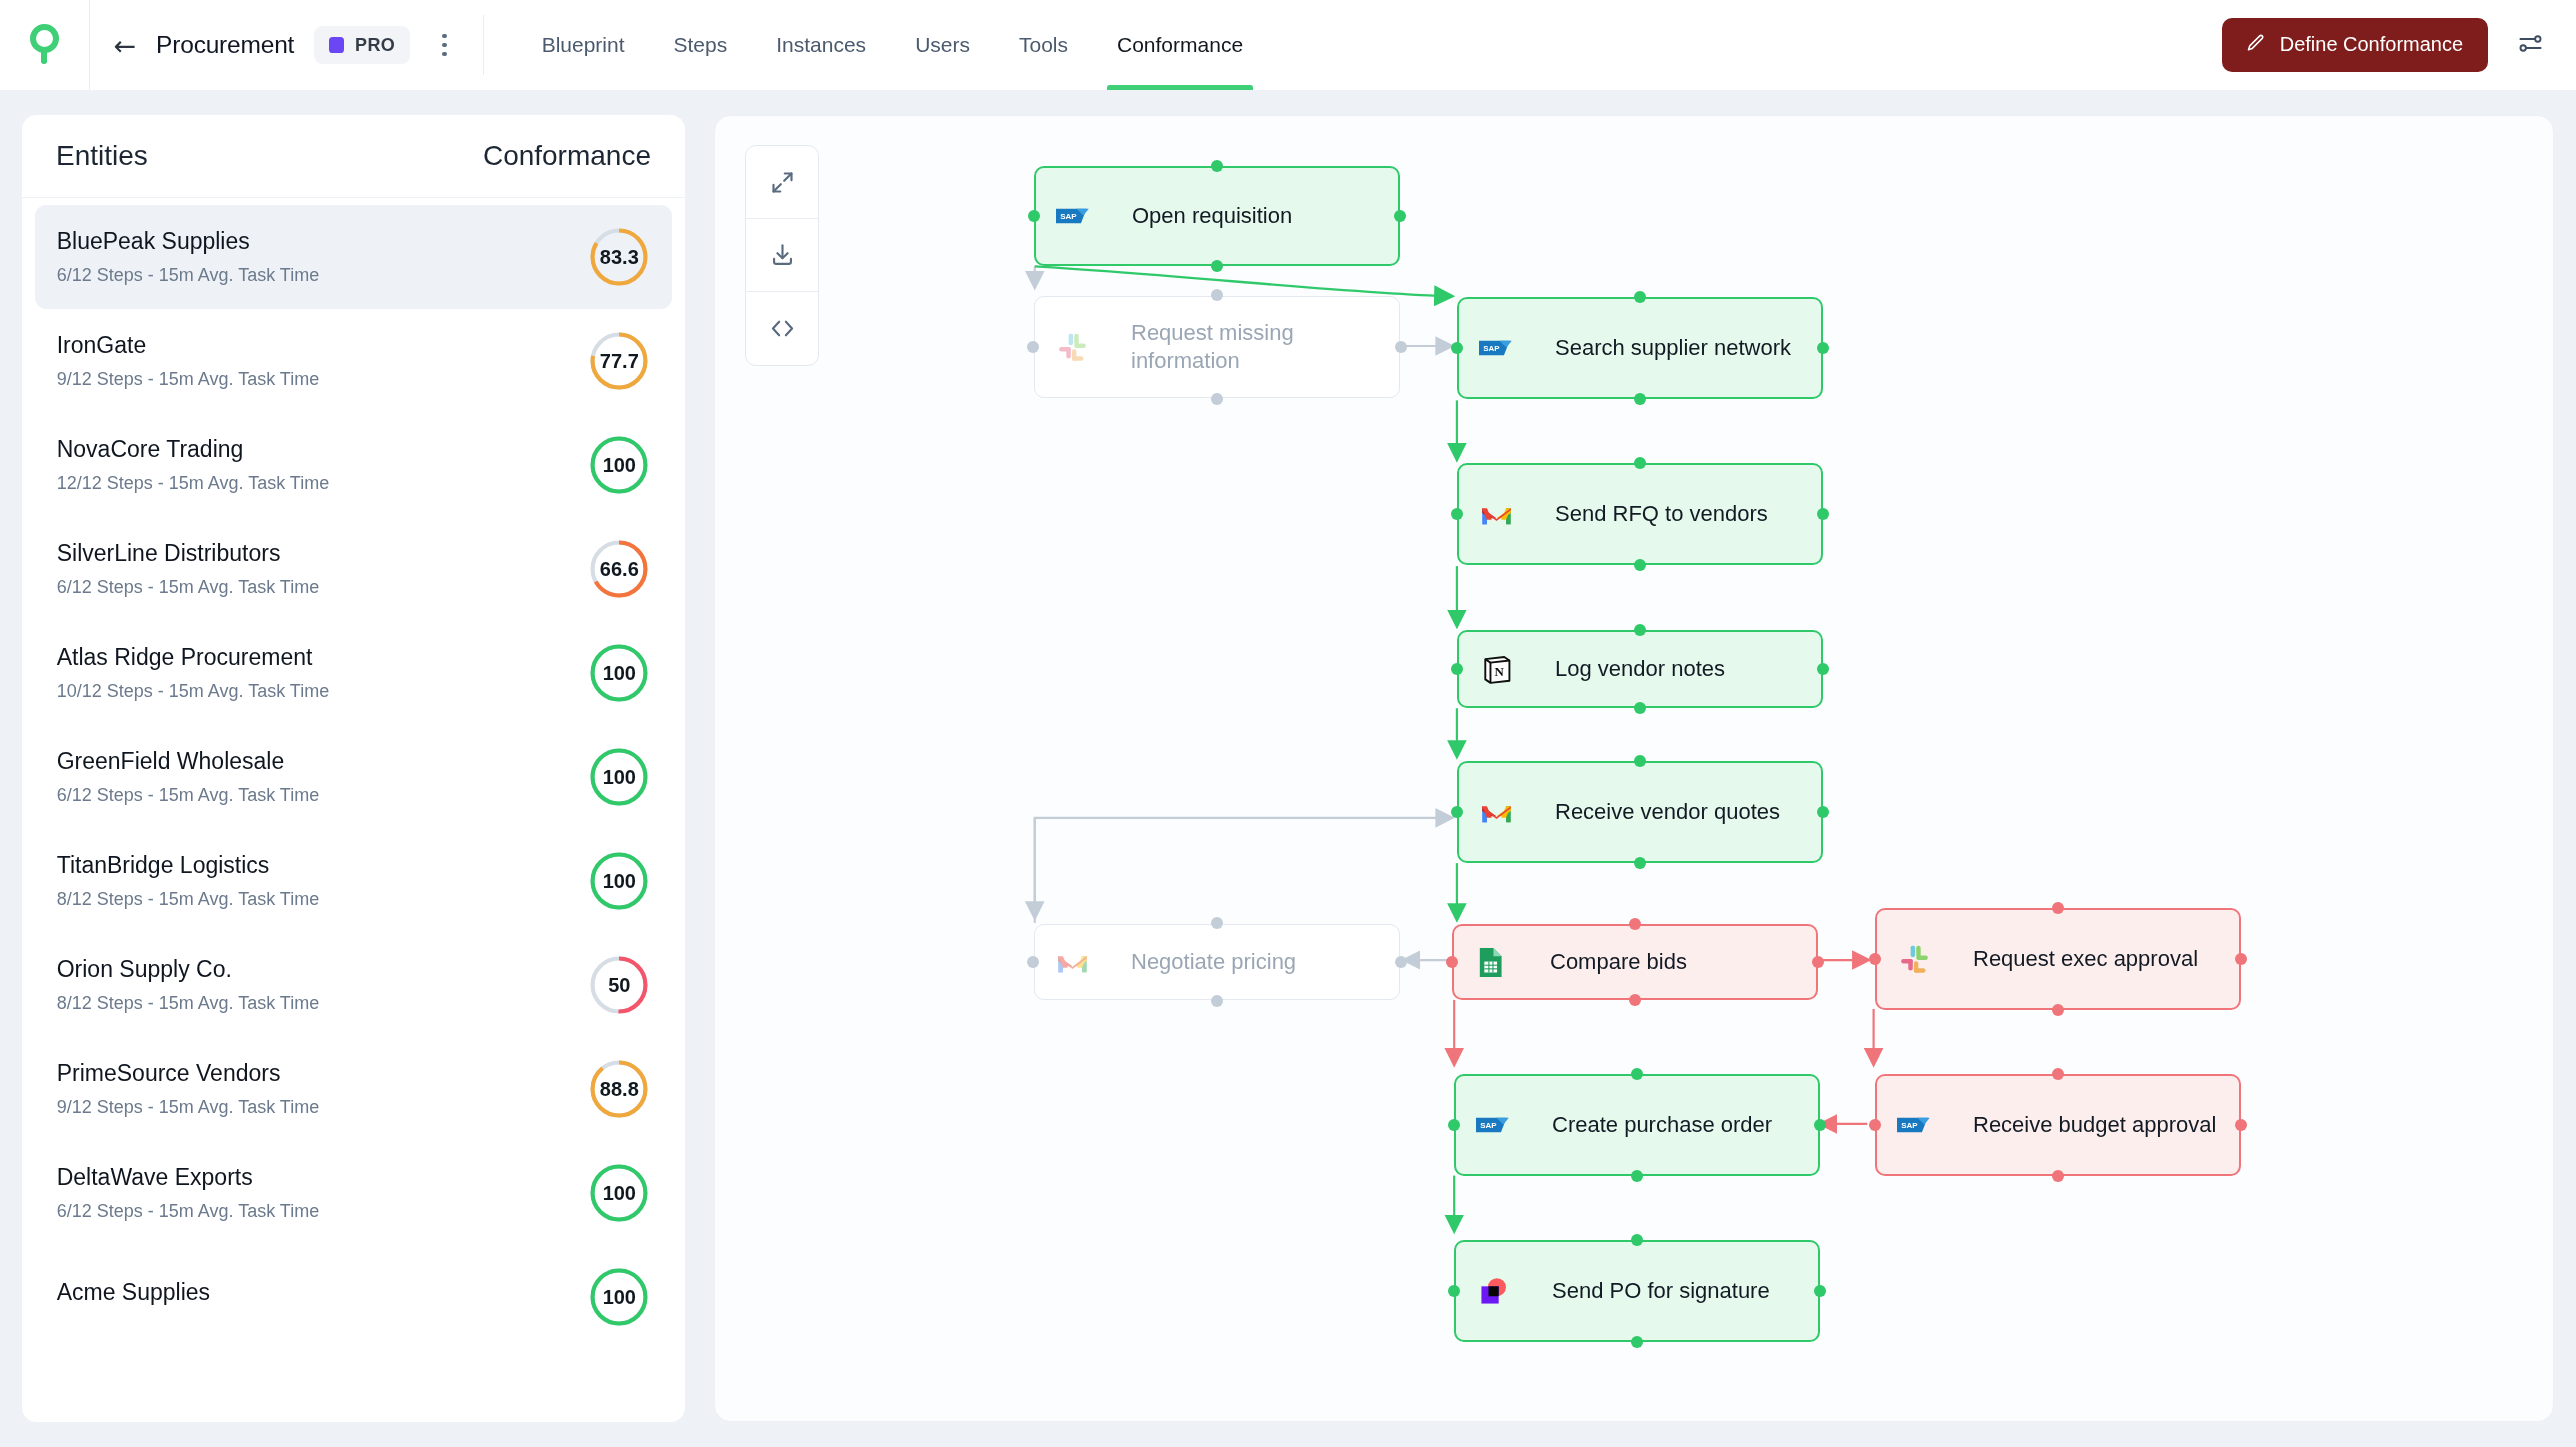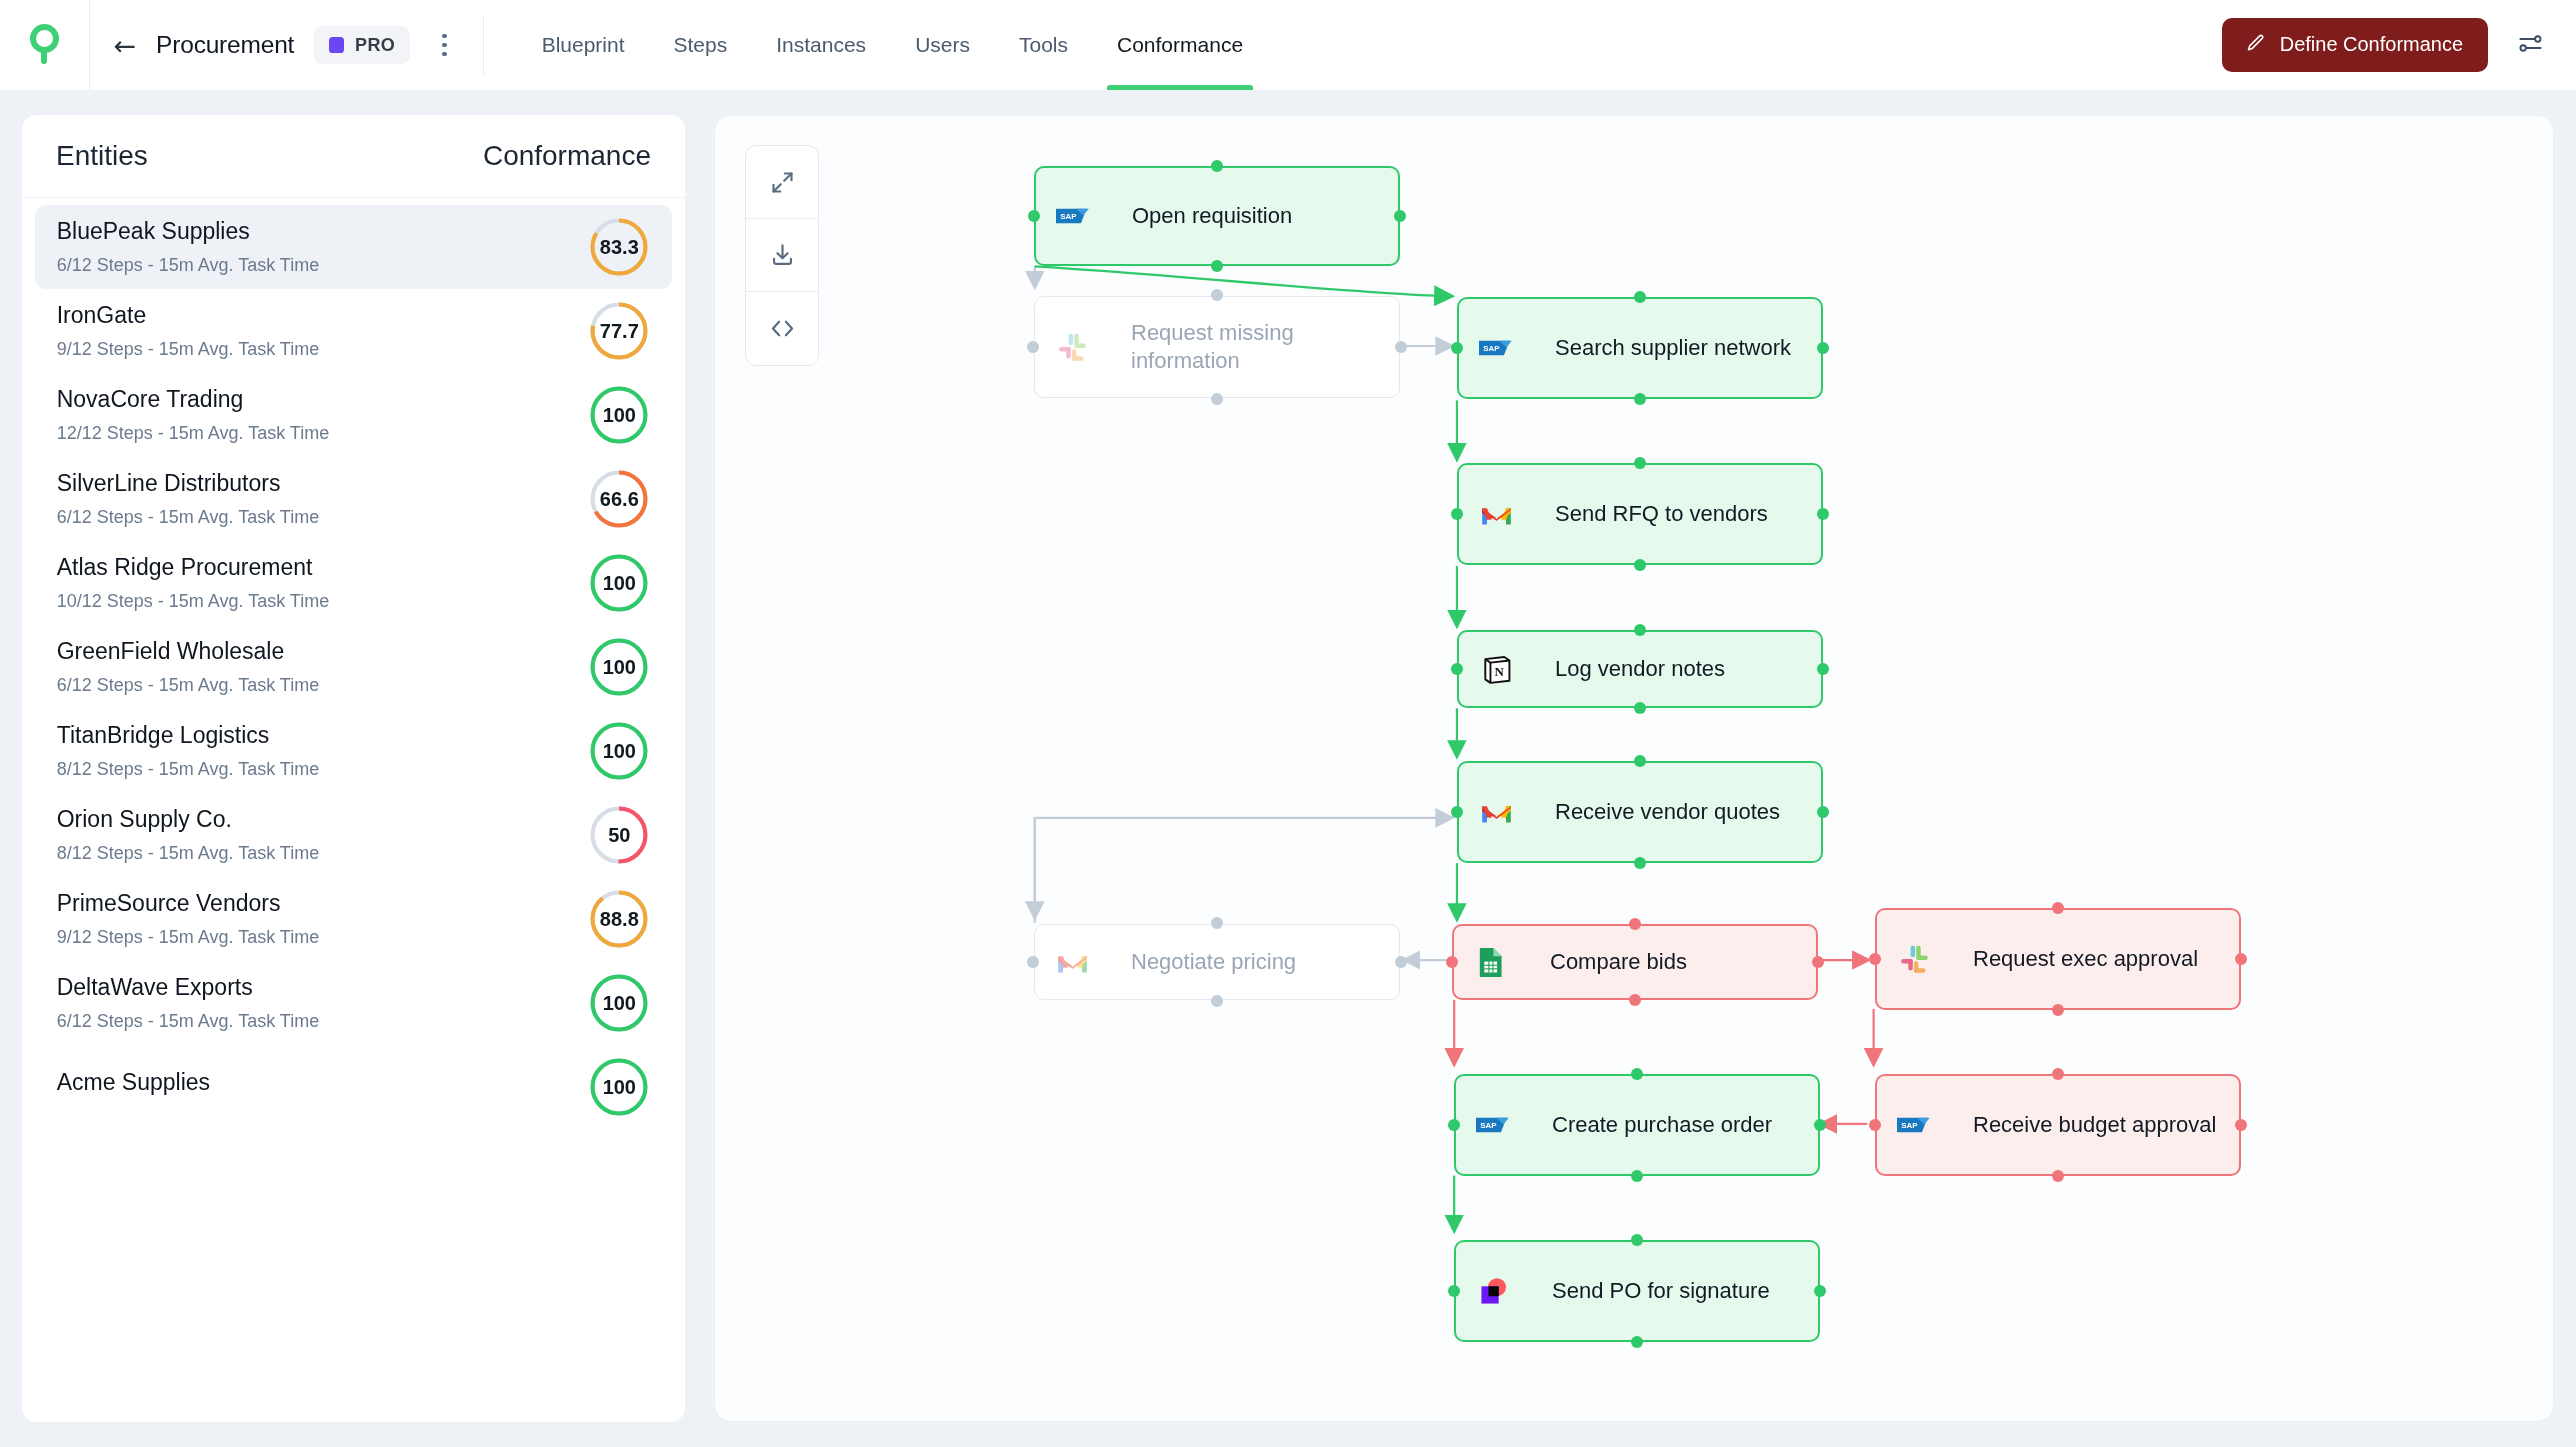--- a/index.html
+++ b/index.html
@@ -77,21 +77,21 @@
   .sb-head {
     height:83px; display:flex; align-items:center;
     padding:0 34px 0 34px; justify-content:space-between;
     border-bottom:0.9px solid #eef1f5;
   }
   .sb-head span { font-size:28px; color:#1d2733; font-weight:400; }
   .sb-list { padding:7.3px 12.7px 0 12.7px; }
   .sb-row {
     display:flex; align-items:center; justify-content:space-between;
     padding:14.5px 22px; border-radius:11px; cursor:pointer;
-    height:84px;
+    height:104px;
   }
   .sb-row.selected { background:#eef2f6; }
   .sb-name { font-size:23px; color:#0f1620; margin-bottom:10px; }
   .sb-meta { font-size:18px; color:#6b7a8d; }
 
   .ring-wrap { position:relative; width:62px; height:62px; flex:0 0 62px; }
   .ring-wrap svg { position:absolute; inset:0; transform:rotate(-90deg); }
   .ring-val {
     position:absolute; inset:0; display:flex; align-items:center; justify-content:center;
     font-size:20px; font-weight:700; color:#101820;

